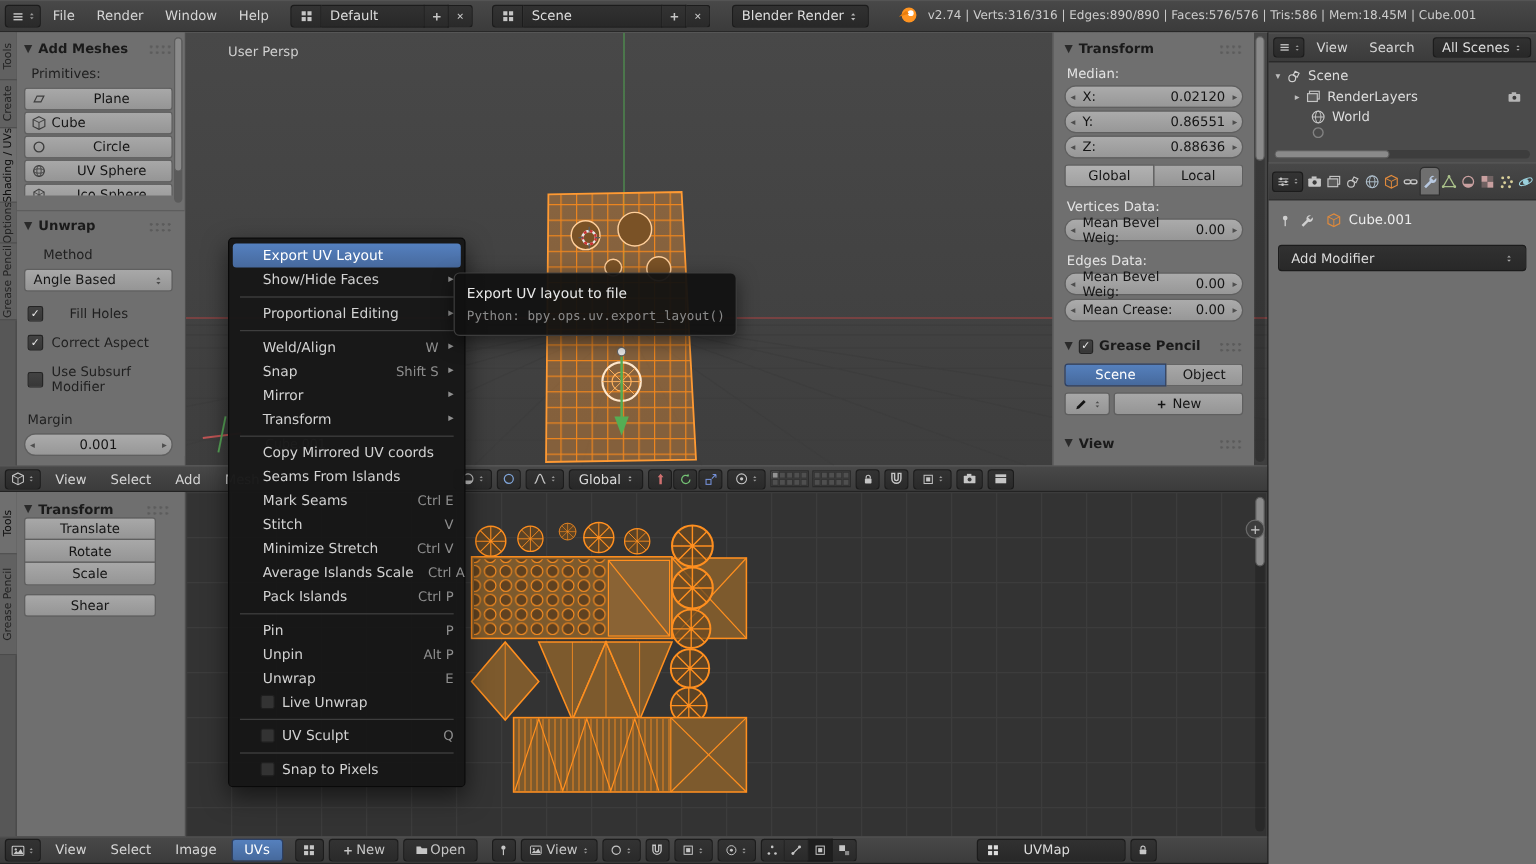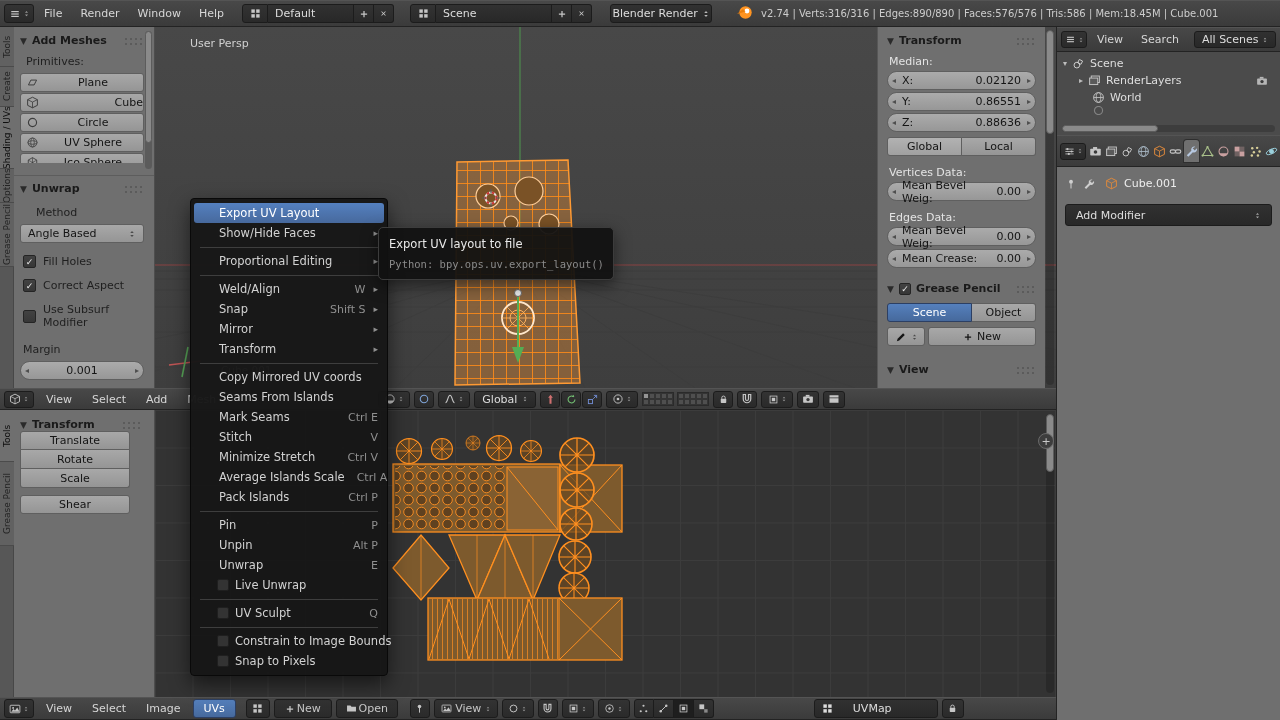--- a/index.html
+++ b/index.html
@@ -270,21 +270,21 @@
           <svg class="ic" width="10" height="10">
             <use href="#i-plus"></use>
           </svg>
         </div>
       <div class="dbtn" style="width:20px;border-radius:0 3px 3px 0;border-left:none">
           <svg class="ic" width="9" height="9">
             <use href="#i-cross"></use>
           </svg>
         </div>
     </div>
-    <div class="dfield" style="width:102px;margin-left:16px;justify-content:center">
+    <div class="dfield" style="width:114px;margin-left:16px;justify-content:flex-start">
       <span>Blender Render</span>
       <svg class="ic" width="8" height="10" style="opacity:.8">
           <use href="#i-dbltri"></use>
         </svg>
     </div>
     <div style="margin-left:22px;flex:none">
       <svg width="17" height="15" viewBox="0 0 17 15">
           <circle cx="9.5" cy="7.5" r="6.2" fill="#ff9421"></circle>
           <circle cx="11" cy="6" r="2.4" fill="#fff"></circle>
           <path d="M1 9L7 4l2.5 2.5z" fill="#e87d0d"></path>
@@ -382,21 +382,21 @@
             <div class="gbtn" style="margin-bottom:1px;justify-content:flex-start;padding-left:5px">
                 <svg class="ic" width="13" height="13" style="opacity:.7">
                   <use href="#i-plane"></use>
                 </svg>
                 <span style="flex:1;text-align:center">Plane</span>
               </div>
             <div class="gbtn" style="margin-bottom:1px;justify-content:flex-start;padding-left:5px">
                 <svg class="ic" width="13" height="13" style="opacity:.7">
                   <use href="#i-cube"></use>
                 </svg>
-                <span style="flex:1;text-align:right">Cube</span>
+                <span style="flex:1;text-align:left">Cube</span>
               </div>
             <div class="gbtn" style="margin-bottom:1px;justify-content:space-between;padding-left:5px">
                 <svg class="ic" width="13" height="13" style="opacity:.7">
                   <use href="#i-circle-o"></use>
                 </svg>
                 <span style="flex:1;text-align:center">Circle</span>
               </div>
             <div class="gbtn" style="margin-bottom:1px;justify-content:flex-start;padding-left:5px">
                 <svg class="ic" width="13" height="13" style="opacity:.7">
                   <use href="#i-uvsphere"></use>
@@ -417,21 +417,21 @@
             <span>Unwrap</span>
             <span class="grip"></span>
           </div>
           <div class="shelf-label" style="margin:11px 0 5px 16px">Method</div>
           <div class="gbtn" style="justify-content:space-between;padding:0 7px">
             <span>Angle Based</span>
             <svg class="ic" width="8" height="10" style="opacity:.6">
                 <use href="#i-dbltri"></use>
               </svg>
           </div>
-          <div class="fx" style="gap:7px;margin:12px 0 0 3px">
+          <div class="fx" style="gap:22px;margin:12px 0 0 3px">
             <span class="cb on"></span>
             <span class="shelf-label">Fill Holes</span>
           </div>
           <div class="fx" style="gap:7px;margin:11px 0 0 3px">
             <span class="cb on"></span>
             <span class="shelf-label">Correct Aspect</span>
           </div>
           <div class="fx" style="gap:7px;margin:11px 0 0 3px">
             <span class="cb"></span>
             <span class="shelf-label">Use Subsurf Modifier</span>
@@ -868,21 +868,21 @@
       <div class="dbtn" style="width:26px;height:17px">
         <svg class="ic" width="11" height="11">
             <use href="#i-lines"></use>
           </svg>
         <svg class="ic" width="6" height="8" style="opacity:.7">
             <use href="#i-dbltri"></use>
           </svg>
       </div>
       <div class="hmenu" style="height:17px">View</div>
       <div class="hmenu" style="height:17px">Search</div>
-      <div class="dfield" style="margin-left:auto;width:82px;height:17px;justify-content:flex-start">
+      <div class="dfield" style="margin-left:auto;width:82px;height:17px;justify-content:flex-end">
         <span>All Scenes</span>
         <svg class="ic" width="6" height="8" style="opacity:.7">
             <use href="#i-dbltri"></use>
           </svg>
       </div>
     </div>
     <div style="padding:3px 6px 0">
       <div class="orow">
         <span style="color:#bdbdbd;font-size:8px">▾</span>
         <svg class="ic" width="13" height="13" style="color:#cfcfcf">
@@ -1106,24 +1106,20 @@
     <div class="msep"></div>
     <div class="mi haschk">
         <span class="mcb"></span>
         <span class="lbl">UV Sculpt</span>
         <span class="spring"></span>
         <span class="sc">Q</span>
       </div>
     <div class="msep"></div>
     <div class="mi haschk">
         <span class="mcb"></span>
-        <span class="lbl">Constrain to Image Bounds</span>
-      </div>
-    <div class="mi haschk">
-        <span class="mcb"></span>
         <span class="lbl">Snap to Pixels</span>
       </div>
   </div>
 
   <div id="tooltip">
     <div class="tt-title">Export UV layout to file</div>
     <div class="tt-py">Python: bpy.ops.uv.export_layout()</div>
   </div>
 
 </div>

